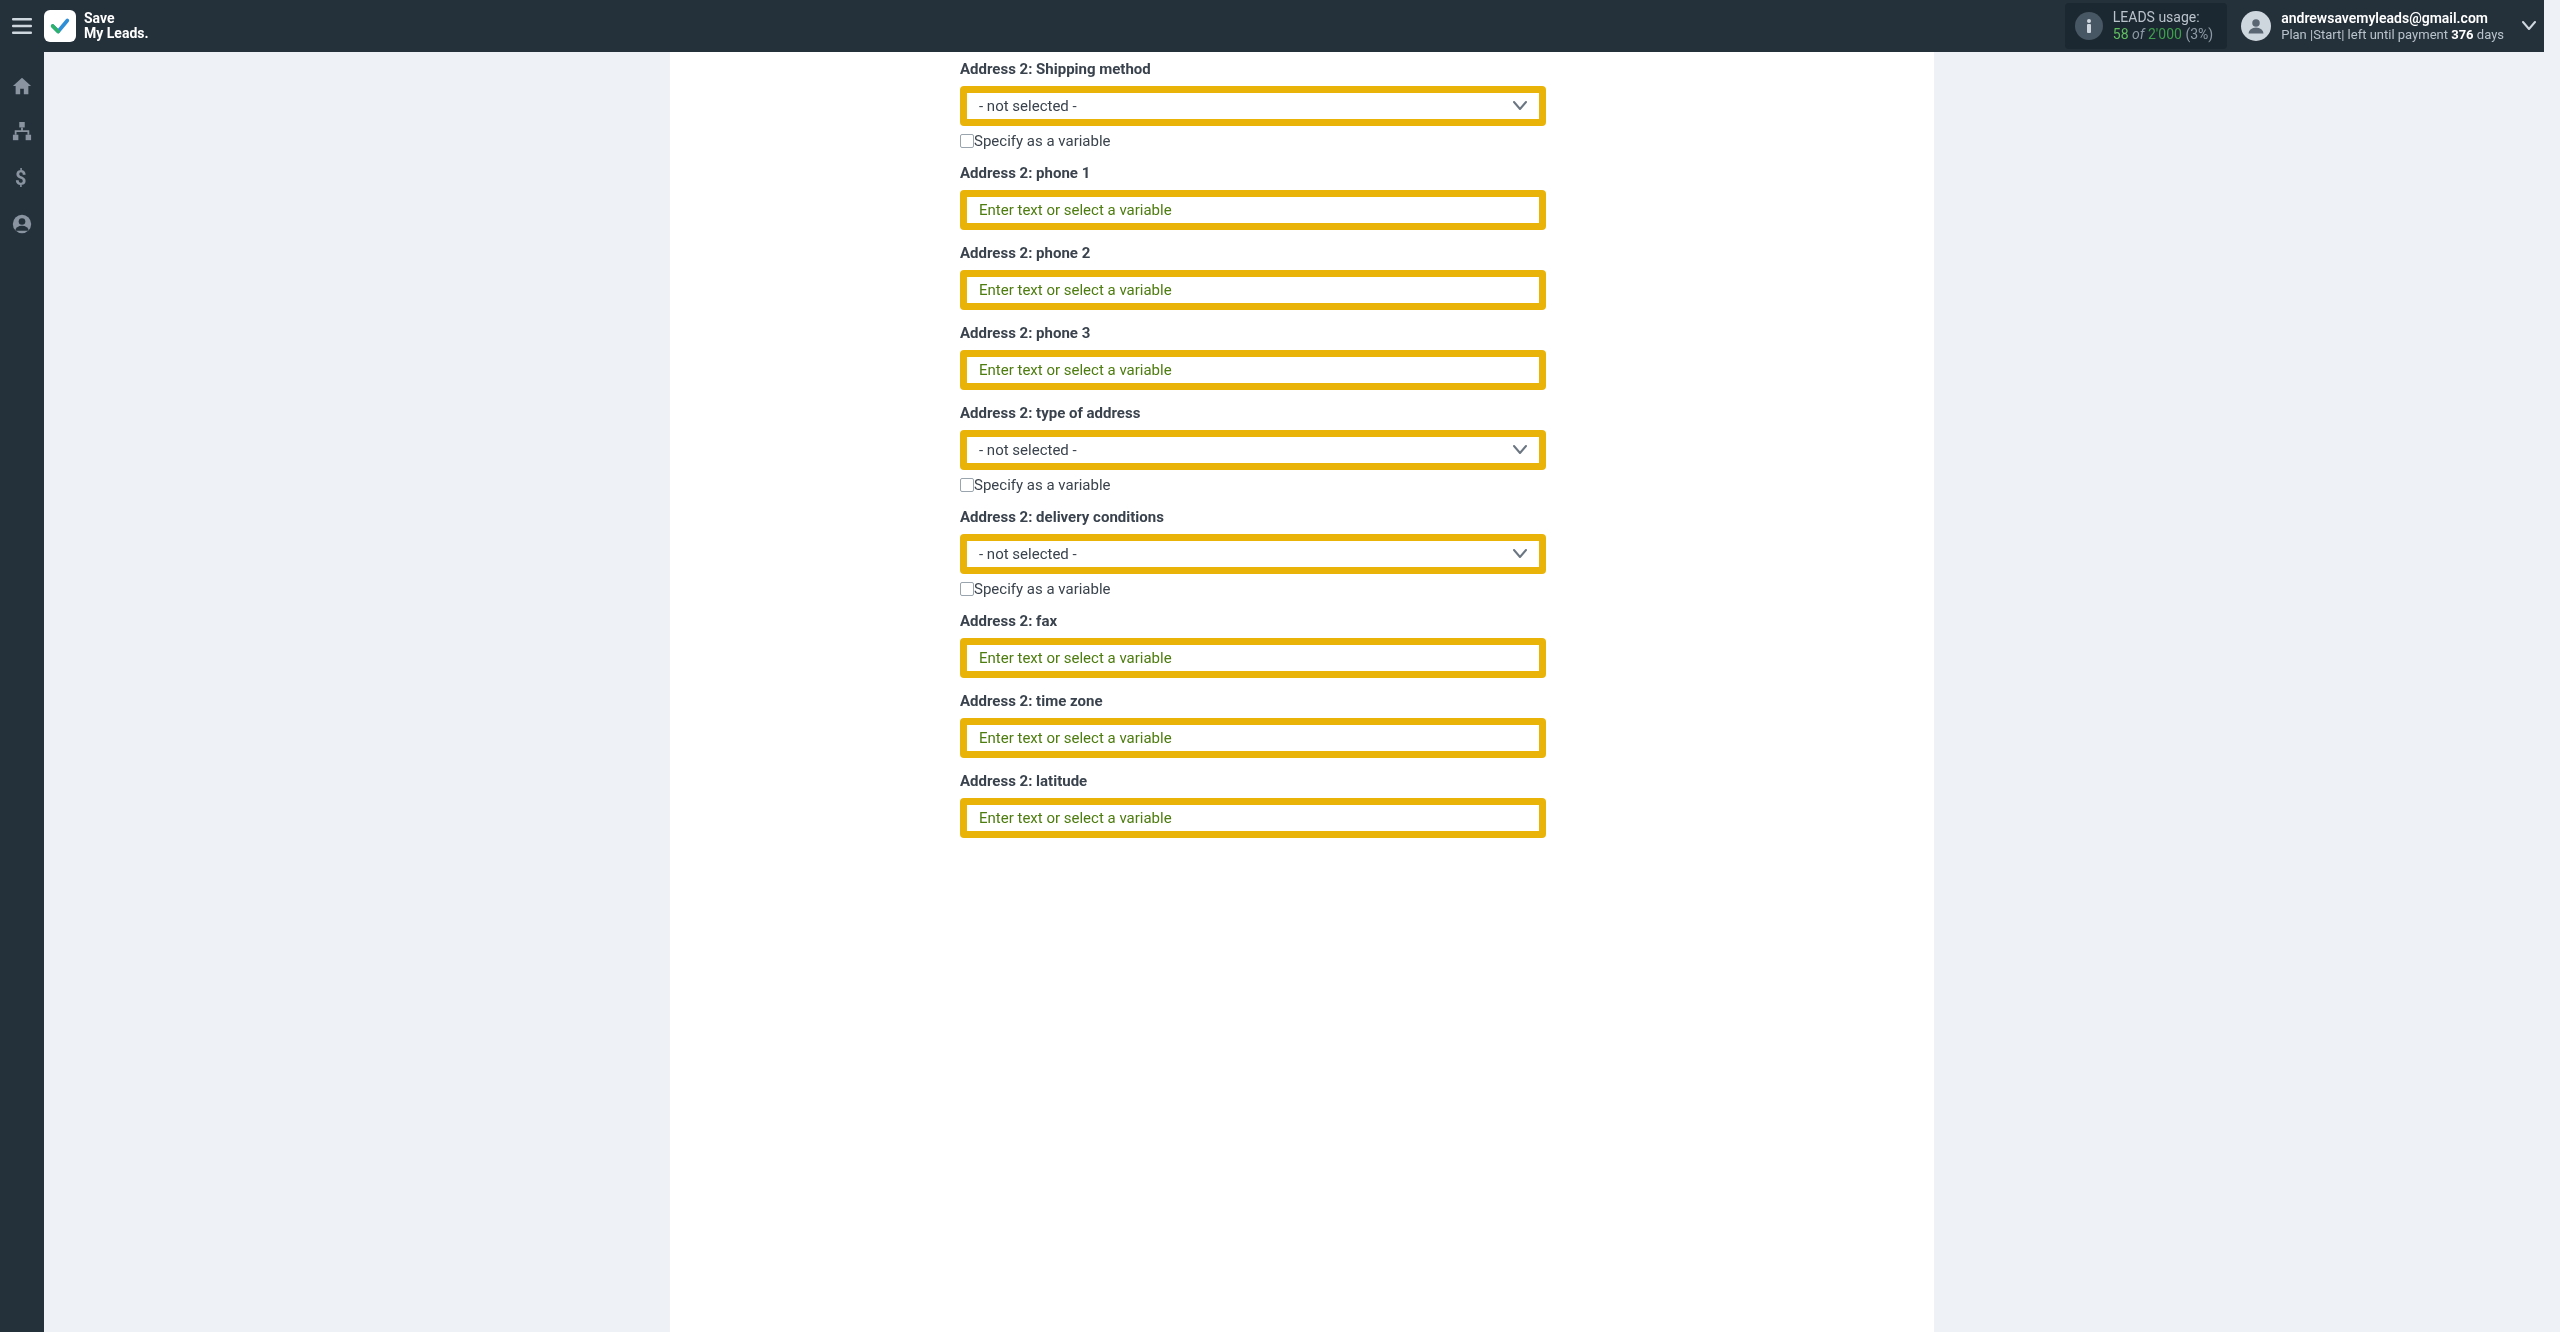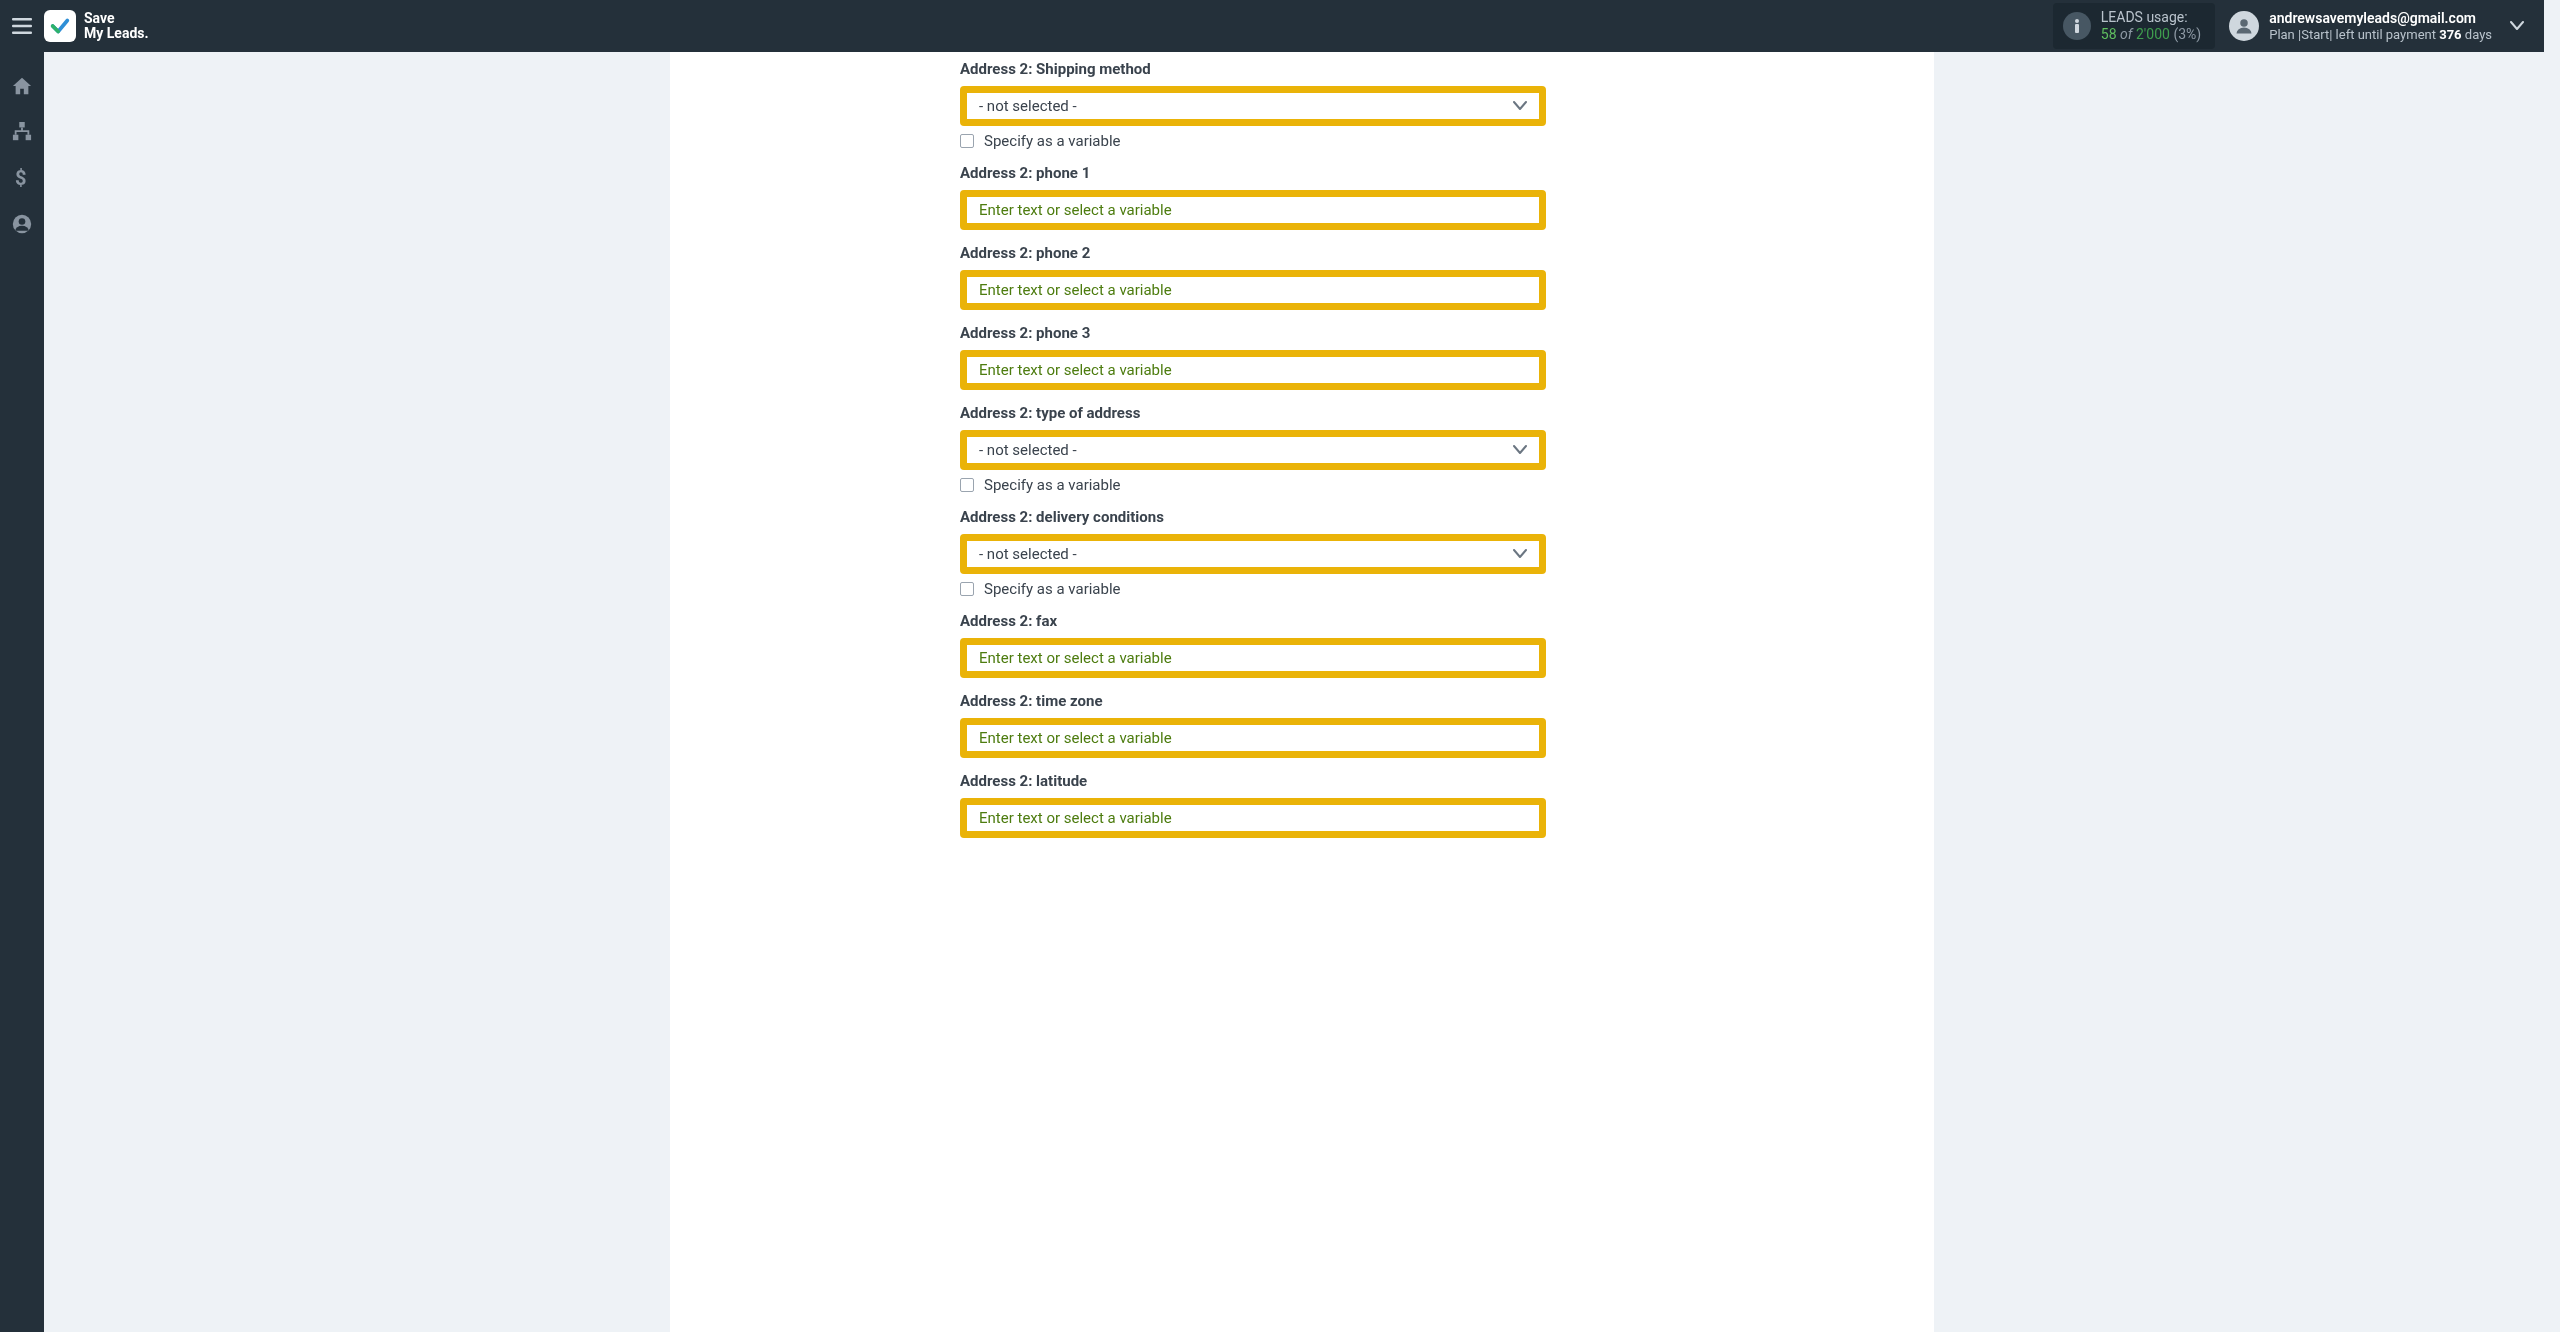--- a/index.html
+++ b/index.html
@@ -41,21 +41,21 @@
   .usage-box .info-icon {
     width: 28px; height: 28px; border-radius: 50%; background: #475763;
     display: flex; align-items: center; justify-content: center; color: #cfd7de;
   }
   .usage-text { line-height: 1.2; }
   .usage-cur { color: #5fbf5f; }
   .usage-of  { color: #8e9aa5; font-style: italic; }
   .usage-tot { color: #3f9e4e; }
   .usage-pct { color: #8e9aa5; }
 
-  .user-box { display: flex; align-items: center; gap: 10px; padding-right: 20px; cursor: pointer;}
+  .user-box { display: flex; align-items: center; gap: 10px; padding-right: 8px; cursor: pointer;}
   .avatar-circle {
     width: 30px; height: 30px; border-radius: 50%; background: #cfd7de;
     display: flex; align-items: center; justify-content: center; color: #5a6772;
   }
   .user-lines { line-height: 1.2; font-size: 14px; }
   .user-email { color: #fff; font-weight: 600; }
   .user-plan  { color: #b9c3cc; font-size: 13px; }
   .user-plan .days { color: #fff; font-weight: 700; }
   .chev-down { color: #cfd7de; margin-left: 8px; }
 
@@ -95,21 +95,21 @@
     background: #fff;
     display: flex; align-items: center;
     padding: 0 12px;
     color: #3a434d; font-size: 15px;
     cursor: pointer;
   }
   .select .sel-value { flex: 1; }
   .select .sel-chev  { color: #6b7682; }
   .textish { cursor: text; }
   .textish.empty .ph { color: #4d7c0f; }
-  .checkbox-row { display: flex; align-items: center; gap: 10px; margin-top: 6px; }
+  .checkbox-row { display: flex; align-items: center; gap: 0; margin-top: 6px; }
   .checkbox { width: 14px; height: 14px; border: 1px solid #9aa4af; border-radius: 2px; background: #fff; cursor: pointer;}
   .checkbox-label { color: #3a434d; font-size: 15px; }
 
   
   svg { display: block; }
 </style>
 </head>
 <body>
 
 <div class="topbar">

